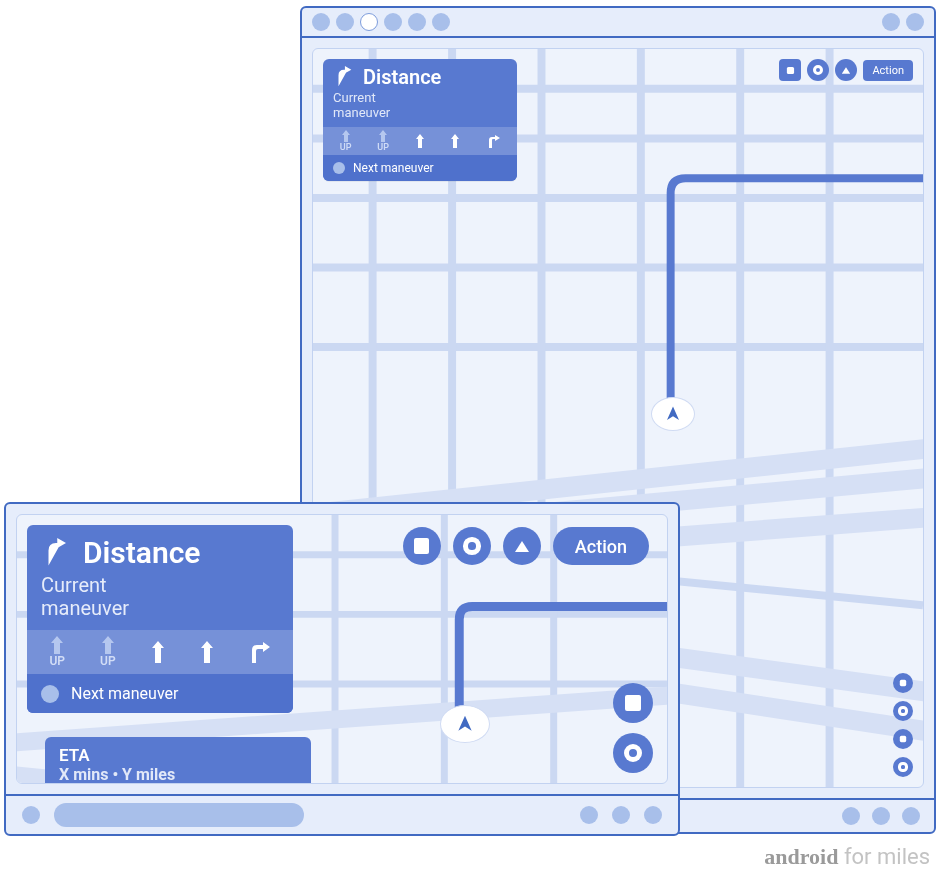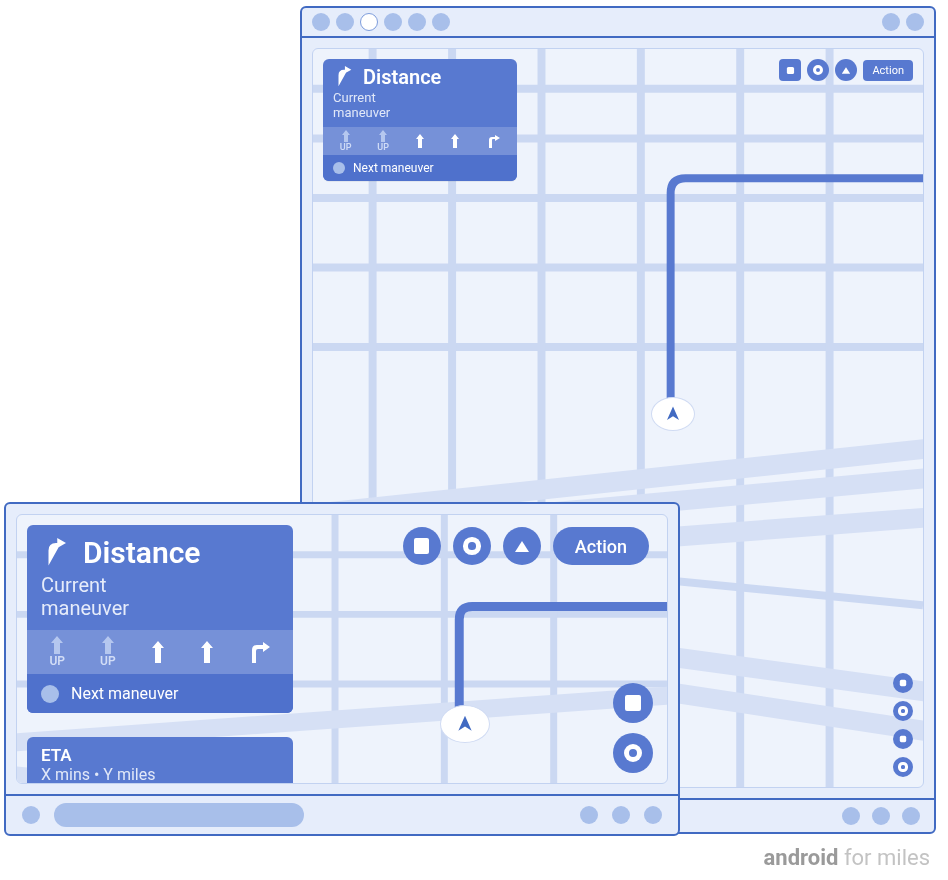--- a/index.html
+++ b/index.html
@@ -187,29 +187,29 @@
     background: rgba(255,255,255,0.18);
     display: flex; align-items:center; justify-content: space-around;
     padding: 6px 8px; gap:6px;
   }
   .lane-lg { display:flex; flex-direction:column; align-items:center; font-size:12px; color:#d2ddf6; font-weight:600; }
   .next-row-lg { display:flex; align-items:center; gap:12px; padding:10px 14px; font-size:16px; background:#4f71cc;}
   .next-row-lg .bullet { width:18px;height:18px;border-radius:50%;background:#a8bfea; }
 
   .eta-card {
     position: absolute;
-    left: 10px; top: 222px;
+    left: 28px; top: 222px;
     width: 266px;
     background: #5879d0;
     border-radius: 6px;
     color: #fff;
     padding: 8px 14px 10px;
   }
   .eta-card .title { font-size: 17px; font-weight:600; }
-  .eta-card .sub { font-size: 16px; color: #e1e8f8; }
+  .eta-card .sub { font-size: 16px; color: #e1e8f8; font-weight: bold; }
 
   
   .actions-lg {
     position: absolute;
     right: 18px; top: 12px;
     display:flex; align-items:center; gap:12px;
   }
   .iconbtn-lg {
     width: 38px; height: 38px;
     border-radius: 50%;
@@ -233,21 +233,21 @@
   }
   .zoom-stack .iconbtn-lg { width: 40px; height: 40px; }
 
   
   .brand {
     position: absolute;
     right: 18px; bottom: 10px;
     font-size: 22px;
     color: #c3c3c3;
   }
-  .brand .bold { font-weight: 700; color: #9a9a9a; }
+  .brand .bold { font-weight: 700; color: #9a9a9a; font-family: Liberation Serif, serif; }
 
   
   .inner-square { width: 40%; height: 40%; background:#fff; border-radius:2px; }
   .inner-ring { width: 46%; height: 46%; background:#fff; border-radius:50%; position:relative; }
   .inner-ring::after { content:""; position:absolute; inset:28%; border-radius:50%; background:#5879d0; }
   .inner-ring-thin { width: 46%; height: 46%; border: 3px solid #fff; border-radius:50%; }
   .inner-triangle {
     width:0;height:0;
     border-left: 7px solid transparent;
     border-right: 7px solid transparent;

